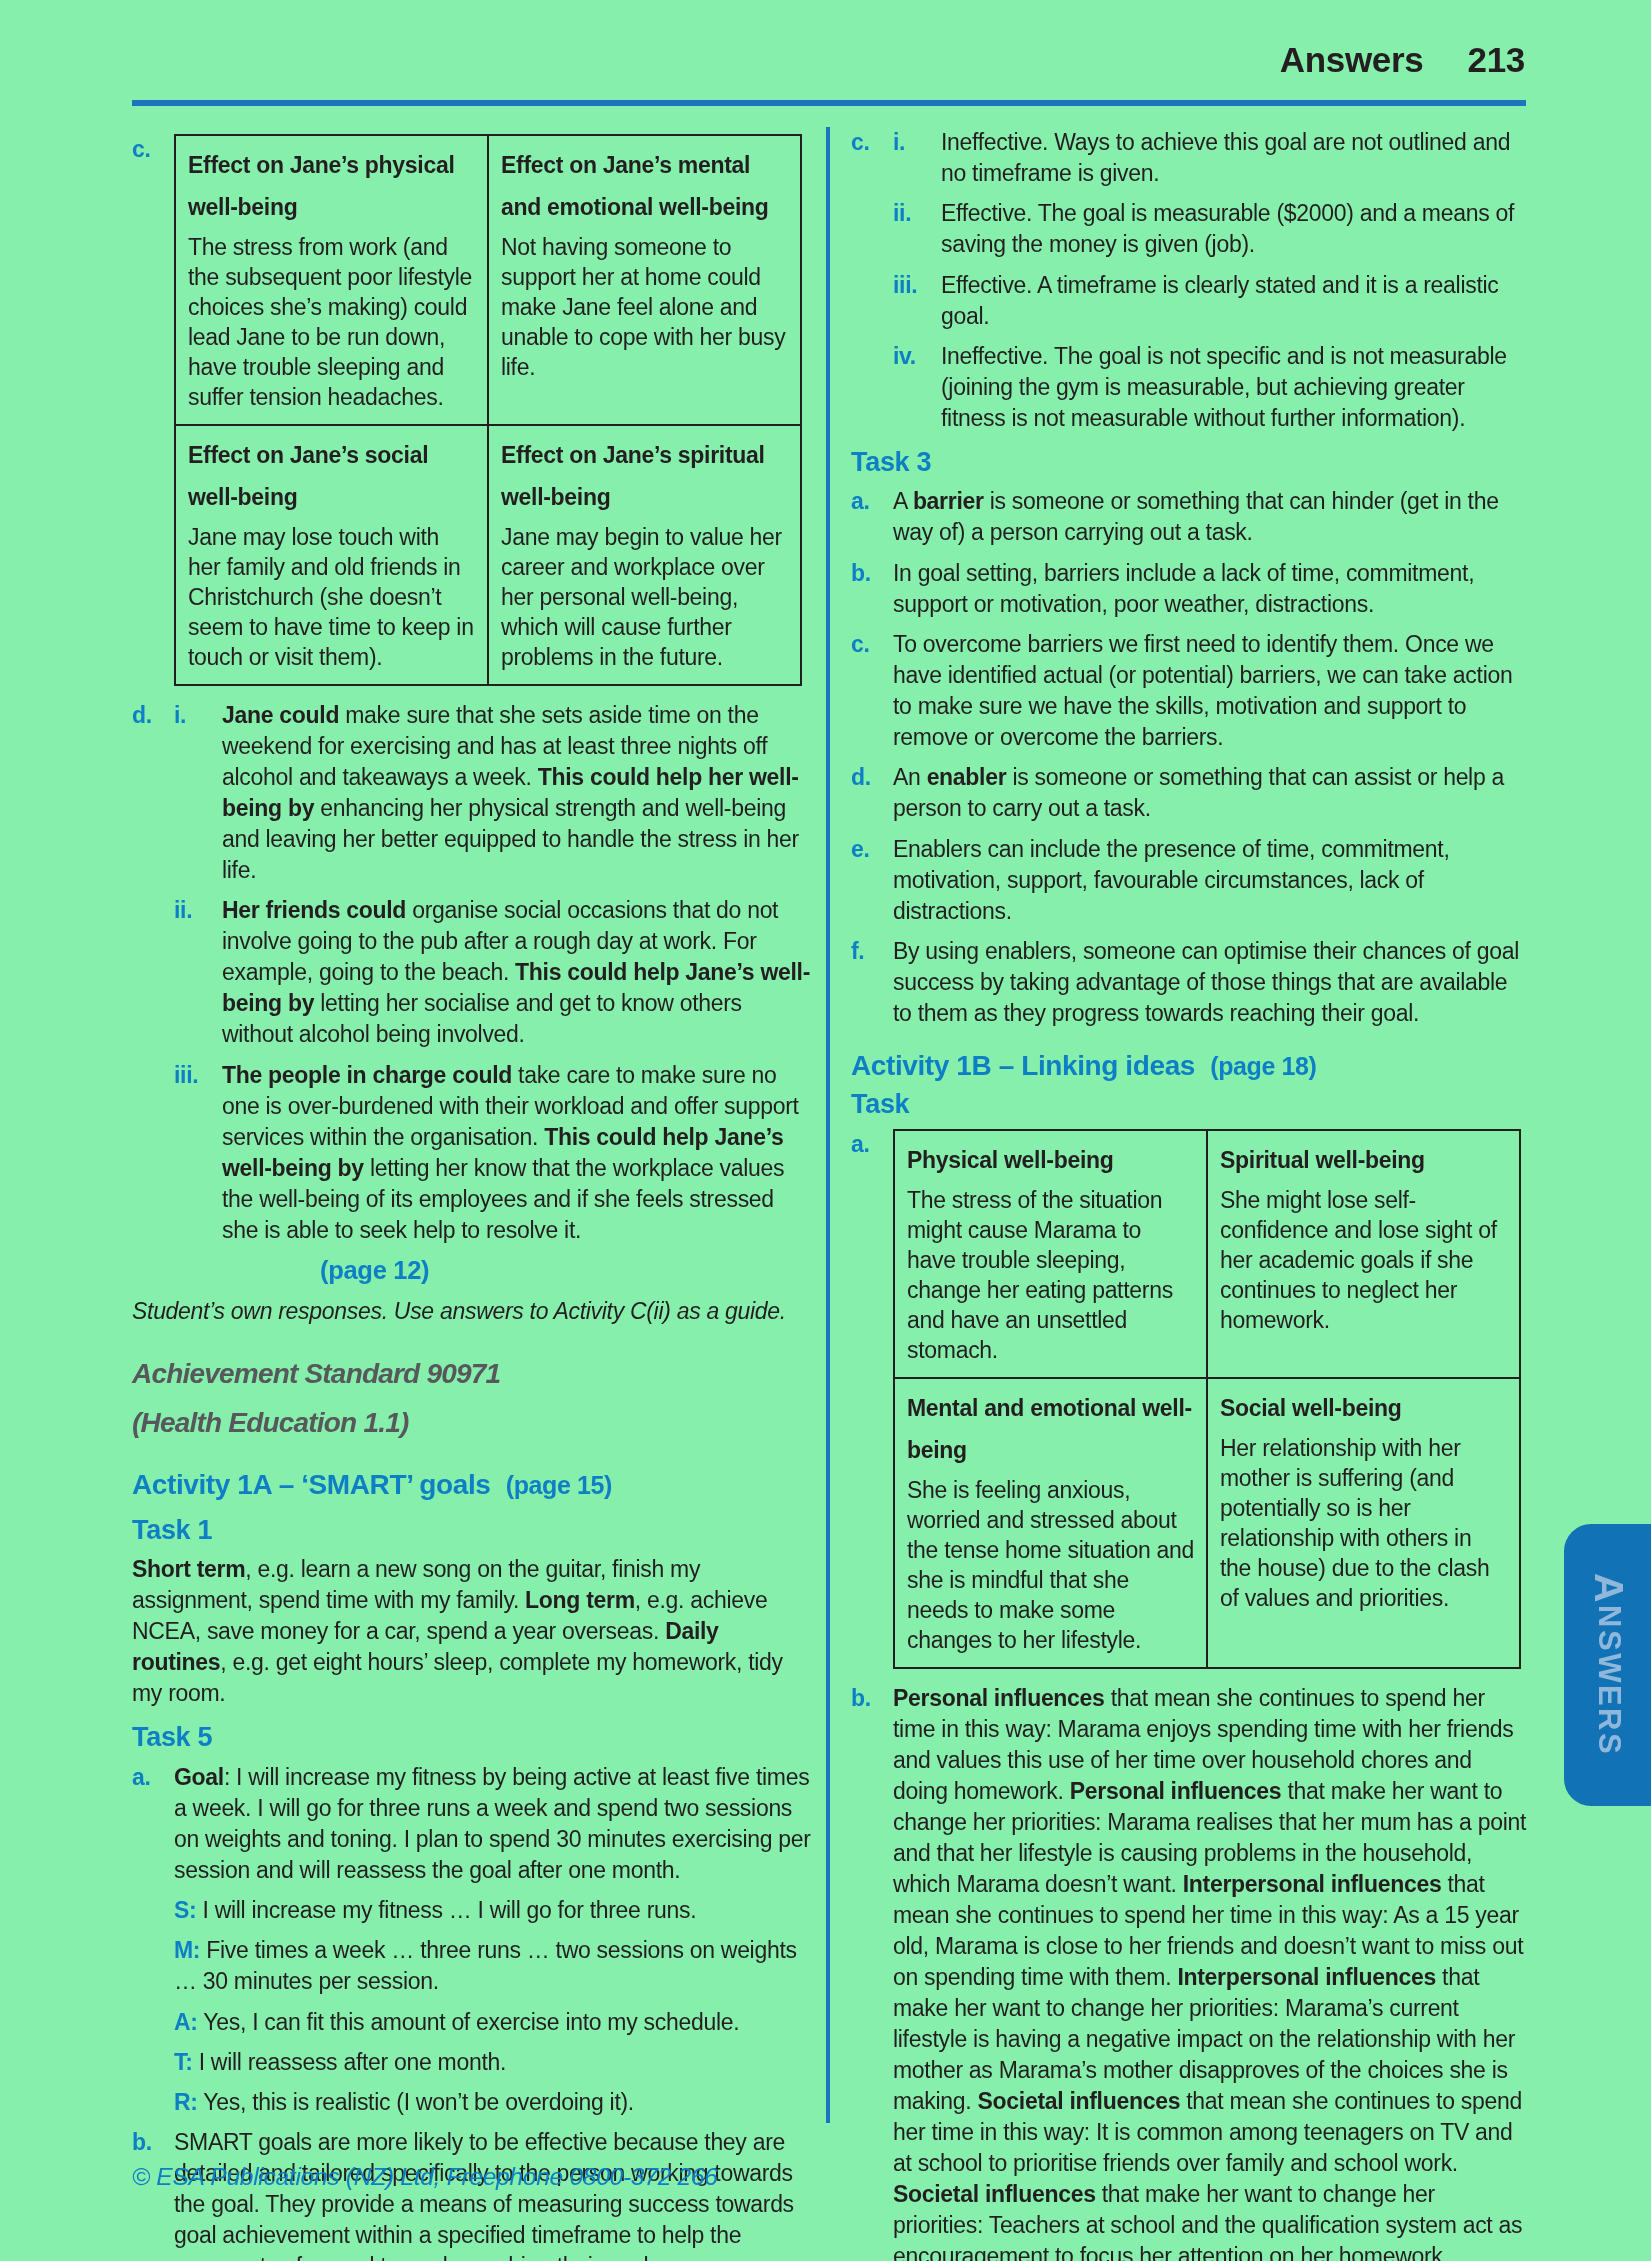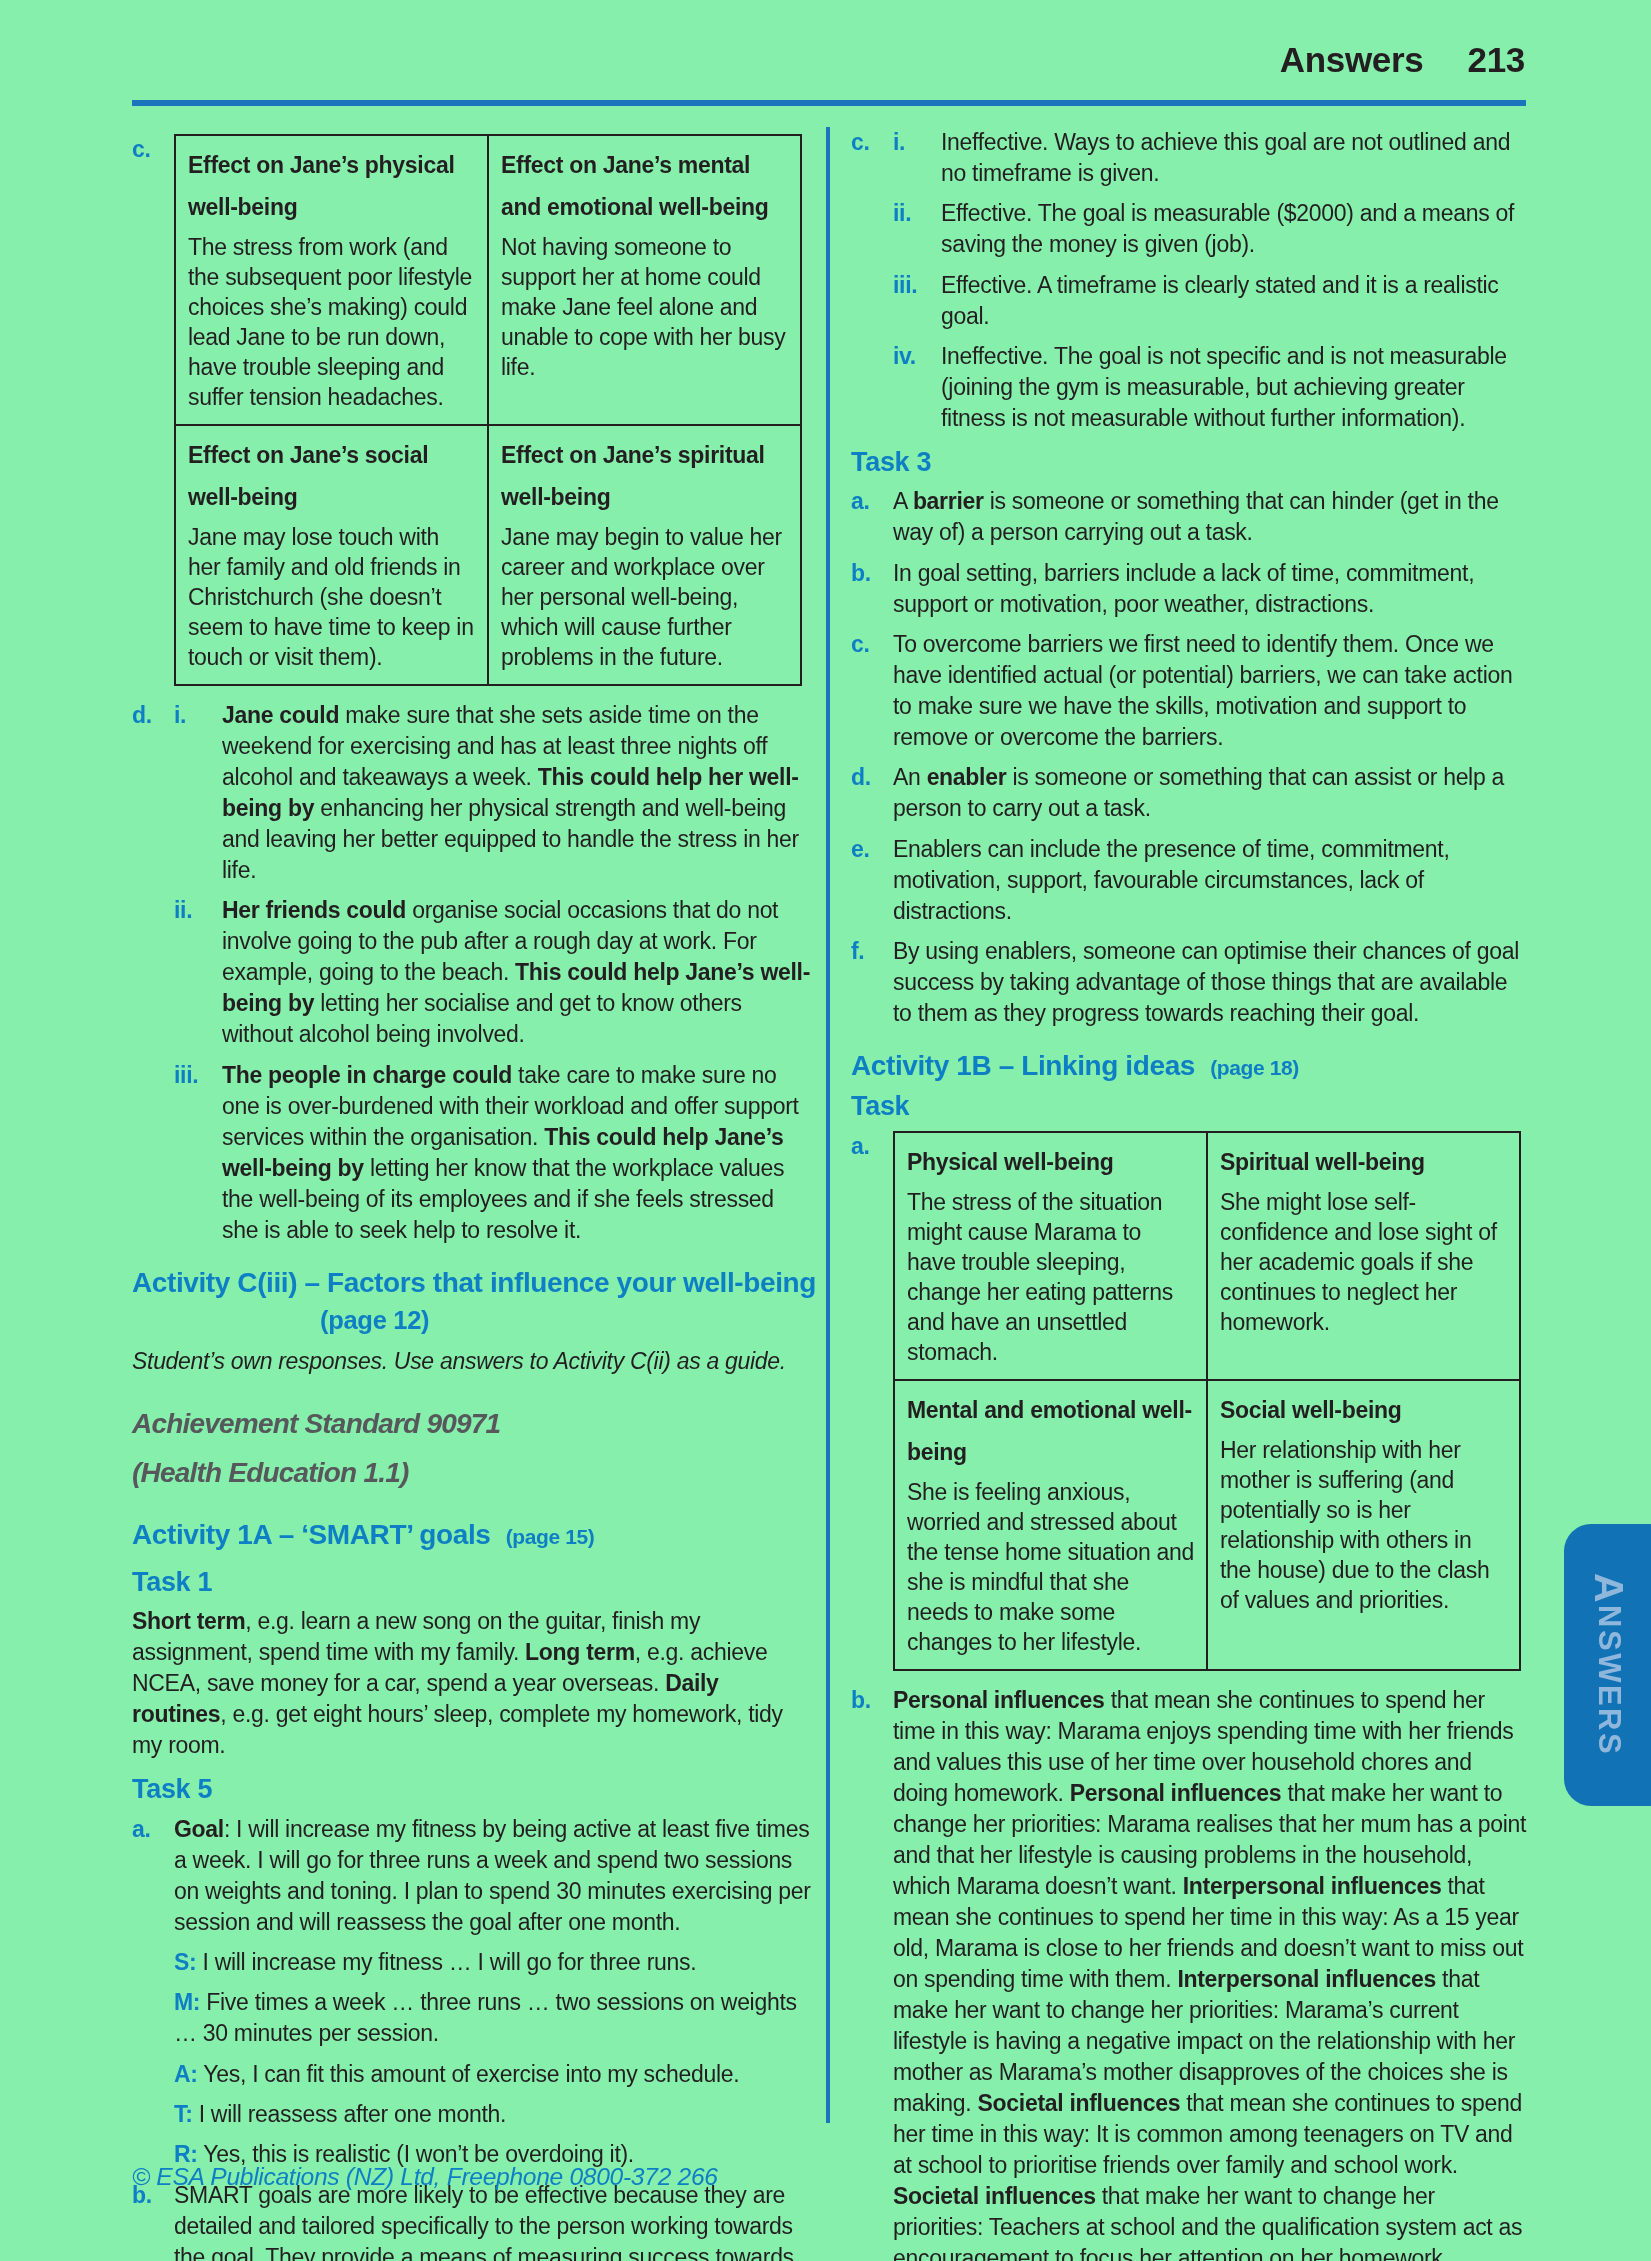--- a/index.html
+++ b/index.html
@@ -23,21 +23,21 @@
   .blue{color:#0e7fc5;font-weight:bold;}
   strong{font-weight:bold;}
   
   table.wb{border-collapse:collapse;width:628px;margin-bottom:5.1px;}
   table.wb td{width:50%;border:2.1px solid #231f20;vertical-align:top;
               padding:6.8px 12px 12px 12px;line-height:30px;}
   .cell-h{font-weight:bold;margin:1.7px 0 3.4px 0;line-height:42px;}
   
   .act-h{color:#0e7fc5;font-weight:bold;font-size:28px;line-height:34px;
          margin:20.4px 0 5.1px 0;white-space:nowrap;letter-spacing:-0.4px;}
-  .pref{font-size:21px;margin-left:15.3px;letter-spacing:-0.4px;}
+  .pref{font-size:25px;margin-left:15.3px;letter-spacing:-0.4px;}
   .page-ref-line{color:#0e7fc5;font-weight:bold;font-size:25.5px;padding-left:188px;
                  margin:0 0 10.2px 0;}
   .note{font-style:italic;margin:5.1px 0 8.5px 0;}
   .std-h{color:#57585b;font-weight:bold;font-style:italic;font-size:28px;line-height:49px;
          margin:22px 0 6.8px 0;letter-spacing:-0.8px;}
   .task-h{color:#0e7fc5;font-weight:bold;font-size:27px;line-height:32px;margin:12px 0 8.5px 0;}
   .para{margin:0 0 10.2px 0;}
   
   .footer{position:absolute;left:132px;top:2161px;color:#0e7fc5;font-style:italic;
           font-size:24.6px;}
@@ -101,23 +101,20 @@
       <span class="m1"></span>
       <span class="m2">ii.</span>
       <div class="txt"><strong>Her friends could</strong><span> organise social occasions that do not involve going to the pub after a rough day at work. For example, going to the beach. </span><strong>This could help Jane’s well-being by</strong><span> letting her socialise and get to know others without alcohol being involved.</span></div>
     </div>
     <div class="row">
       <span class="m1"></span>
       <span class="m2">iii.</span>
       <div class="txt"><strong>The people in charge could</strong><span> take care to make sure no one is over-burdened with their workload and offer support services within the organisation. </span><strong>This could help Jane’s well-being</strong><span> </span><strong>by</strong><span> letting her know that the workplace values the well-being of its employees and if she feels stressed she is able to seek help to resolve it.</span></div>
     </div>
 
-    <div class="act-h">
-      <span>Activity C(iii) – Factors that influence your well-being</span>
-    </div>
     <div class="page-ref-line">(page 12)</div>
     <div class="note">Student’s own responses. Use answers to Activity C(ii) as a guide.</div>
 
     <div class="std-h">
       <span>Achievement Standard 90971</span><br>
       <span>(Health Education 1.1)</span>
     </div>
 
     <div class="act-h">
       <span>Activity 1A – ‘SMART’ goals</span><span class="pref">(page 15)</span>

